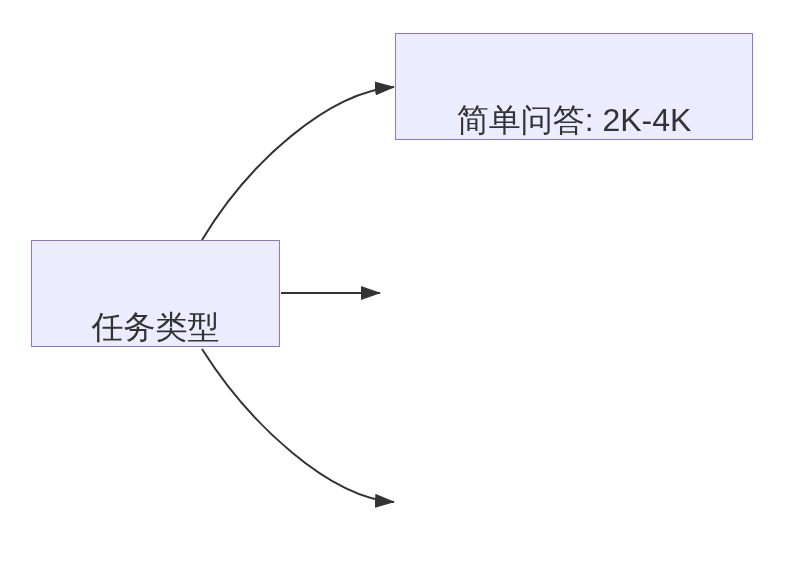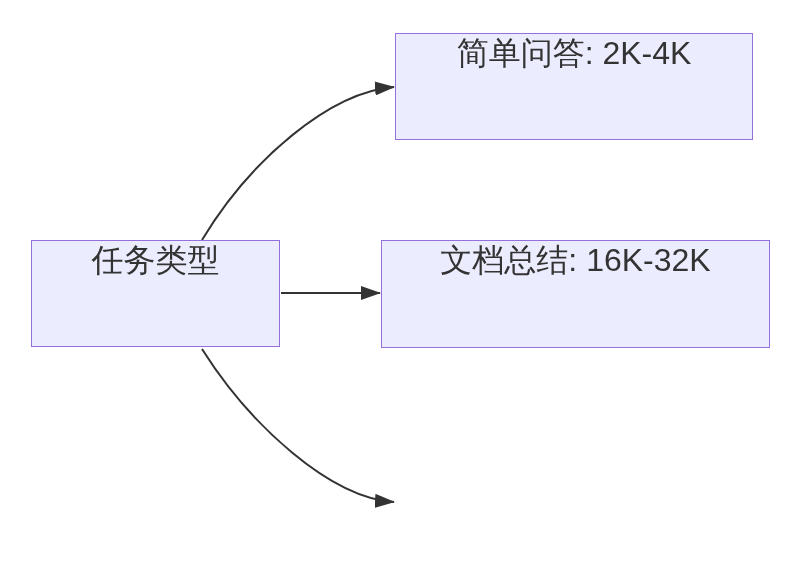--- a/index.html
+++ b/index.html
@@ -30,21 +30,21 @@
   .arrowhead {
     fill: #333333;
     stroke: none;
   }
   .node {
     position: absolute;
     box-sizing: border-box;
     background: #ECECFF;
     border: 1.5px solid #9370DB;
     display: flex;
-    align-items: flex-start;
+    align-items: flex-end;
     justify-content: center;
     color: #333333;
     font-size: 32px;
     line-height: 1.2;
     white-space: nowrap;
     text-align: center;
   }
 </style>
 </head>
 <body>
@@ -66,18 +66,15 @@
   </svg>
 
   <div class="node" style="left:31px; top:240px; width:249px; height:107px;">
     <span>任务类型</span>
   </div>
 
   <div class="node" style="left:395px; top:33px; width:358px; height:107px;">
     <span>简单问答: 2K-4K</span>
   </div>
 
-  <div class="node" style="left:381px; top:240px; width:389px; height:108px;">
-    <span>文档总结: 16K-32K</span>
-  </div>
 
 
 </div>
 
 </body></html>

